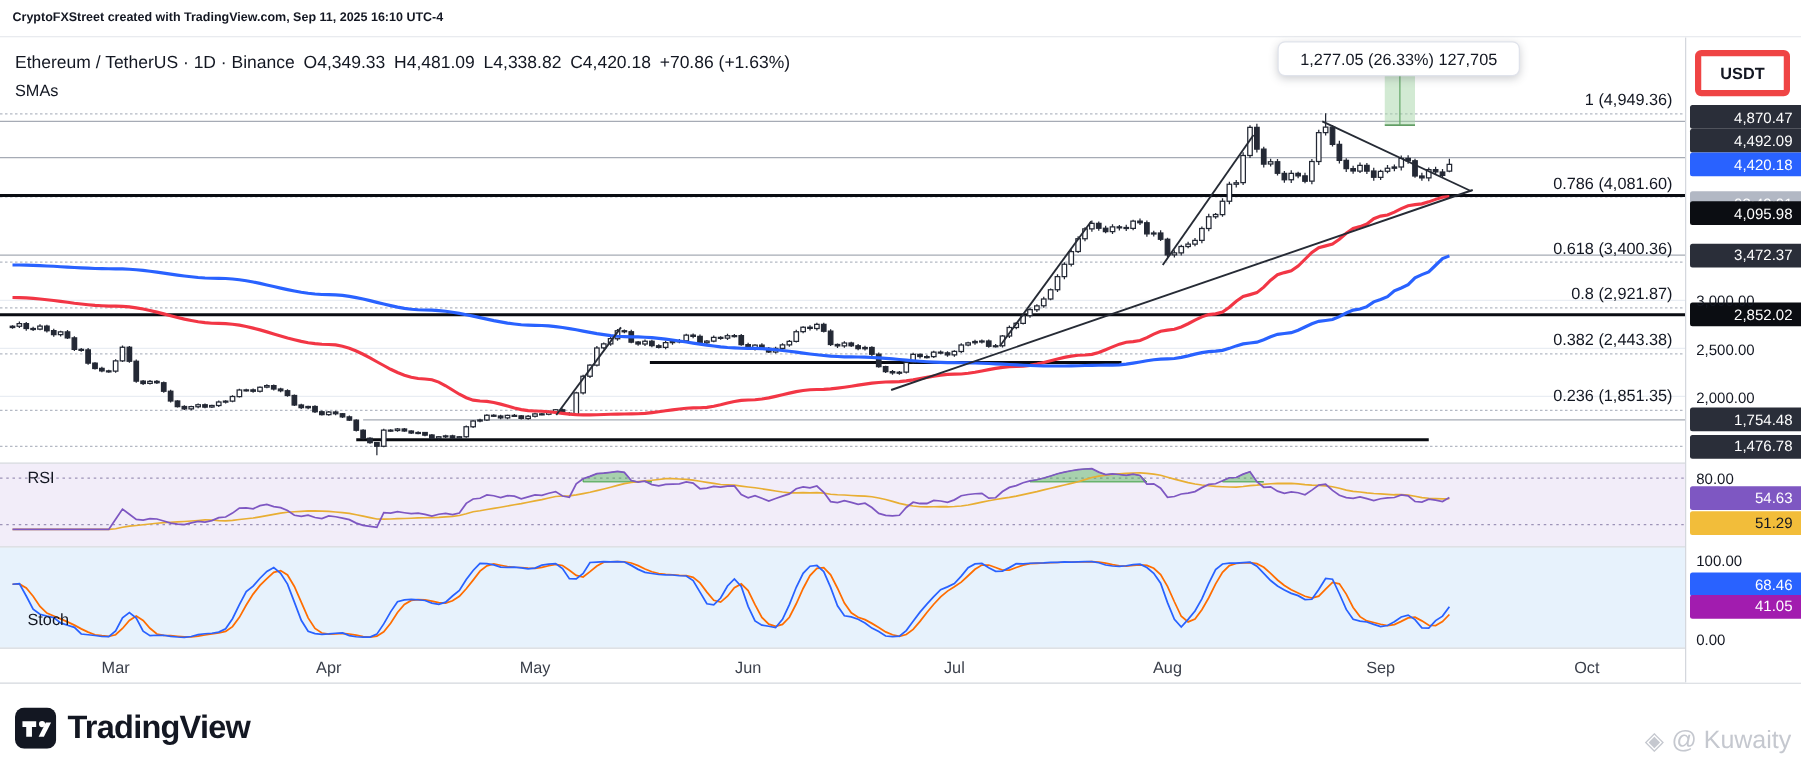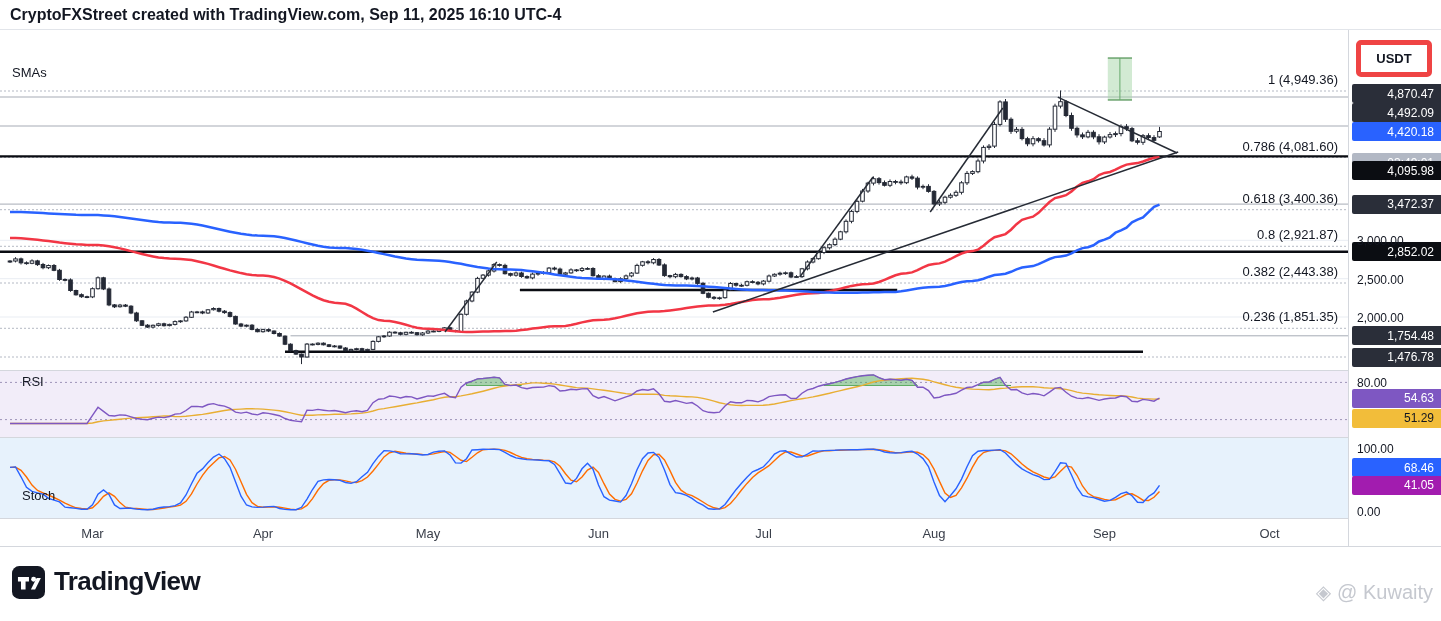--- a/index.html
+++ b/index.html
@@ -1,20 +1,20 @@
 <!DOCTYPE html>
 <html><head>
 <meta charset="utf-8">
 <style>
   html,body{margin:0;padding:0;}
   body{width:1441px;height:621px;background:#fff;position:relative;overflow:hidden;
        font-family:"Liberation Sans",sans-serif;color:#131722;}
   .attribution{position:absolute;left:0;top:0;width:1441px;height:30px;box-sizing:border-box;
        border-bottom:1px solid #e2e5ea;display:flex;align-items:center;padding-left:10px;
-       font-weight:700;font-size:16px;background:#fff;}
+       font-weight:700;font-size:10px;background:#fff;}
   .chart-area{position:absolute;left:0;top:30px;width:1348px;height:516px;background:#fff;}
   .chart-area svg{position:absolute;left:0;top:0;}
   .legend{position:absolute;left:12px;top:11px;font-size:14px;white-space:nowrap;display:flex;gap:7px;z-index:5;}
   .legend .sym{font-weight:400;}
   .smas{position:absolute;left:12px;top:35px;font-size:13px;z-index:5;}
   .pane-label{position:absolute;left:22px;font-size:13px;z-index:5;}
   .fib-label{position:absolute;right:10px;font-size:13px;color:#131722;z-index:4;white-space:nowrap;}
   .tooltip{position:absolute;left:1022px;top:3px;width:192px;height:26px;background:#fff;
        border:1px solid #e0e3eb;border-radius:6px;box-shadow:0 2px 7px rgba(60,64,75,.25);
        display:flex;align-items:center;justify-content:center;font-size:13px;z-index:6;white-space:nowrap;}
@@ -530,23 +530,32 @@
       </g>
       <text x="92.5" y="508" text-anchor="middle" font-size="13" fill="#3a3f4a" font-family="Liberation Sans, sans-serif">Mar</text>
       <text x="263.0" y="508" text-anchor="middle" font-size="13" fill="#3a3f4a" font-family="Liberation Sans, sans-serif">Apr</text>
       <text x="428.0" y="508" text-anchor="middle" font-size="13" fill="#3a3f4a" font-family="Liberation Sans, sans-serif">May</text>
       <text x="598.5" y="508" text-anchor="middle" font-size="13" fill="#3a3f4a" font-family="Liberation Sans, sans-serif">Jun</text>
       <text x="763.5" y="508" text-anchor="middle" font-size="13" fill="#3a3f4a" font-family="Liberation Sans, sans-serif">Jul</text>
       <text x="934.0" y="508" text-anchor="middle" font-size="13" fill="#3a3f4a" font-family="Liberation Sans, sans-serif">Aug</text>
       <text x="1104.5" y="508" text-anchor="middle" font-size="13" fill="#3a3f4a" font-family="Liberation Sans, sans-serif">Sep</text>
       <text x="1269.5" y="508" text-anchor="middle" font-size="13" fill="#3a3f4a" font-family="Liberation Sans, sans-serif">Oct</text>
     </svg>
+  <div class="legend">
+    <span class="sym">Ethereum / TetherUS · 1D · Binance</span>
+    <span>O4,349.33</span>
+    <span>H4,481.09</span>
+    <span>L4,338.82</span>
+    <span>C4,420.18</span>
+    <span>+70.86 (+1.63%)</span>
+  </div>
   <div class="smas">SMAs</div>
   <div class="pane-label" style="top:344px;">RSI</div>
   <div class="pane-label" style="top:414px;margin-top:44px;">Stoch</div>
+  <div class="tooltip">1,277.05 (26.33%) 127,705</div>
   <div id="fib-labels">
       <div class="fib-label" style="top: 42px;">1 (4,949.36)</div>
       <div class="fib-label" style="top: 108.5px;">0.786 (4,081.60)</div>
       <div class="fib-label" style="top: 160.7px;">0.618 (3,400.36)</div>
       <div class="fib-label" style="top: 197.3px;">0.8 (2,921.87)</div>
       <div class="fib-label" style="top: 234px;">0.382 (2,443.38)</div>
       <div class="fib-label" style="top: 279.3px;">0.236 (1,851.35)</div>
     </div>
 </div>
 

